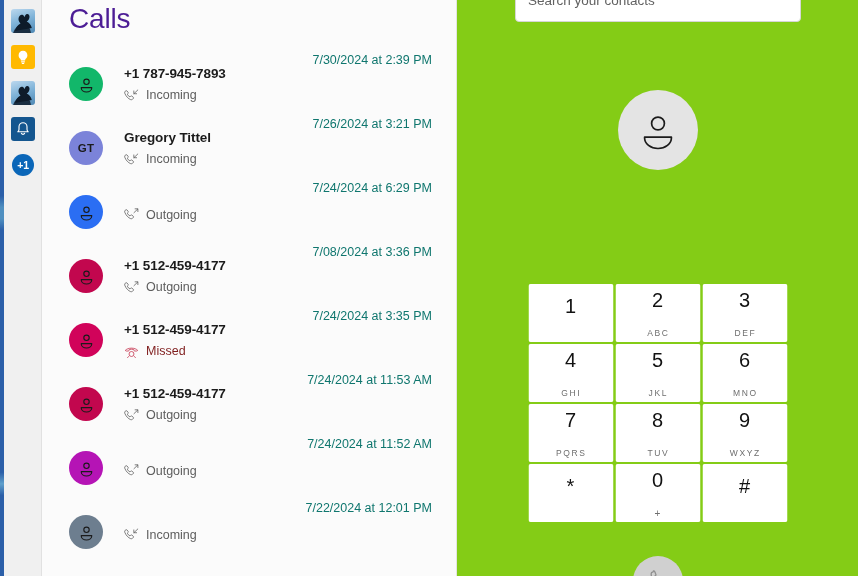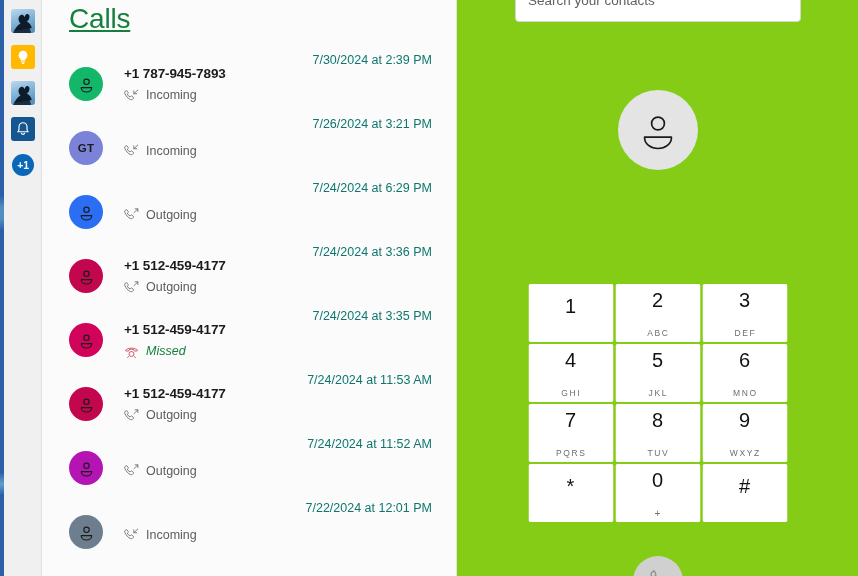--- a/index.html
+++ b/index.html
@@ -98,29 +98,28 @@
     flex: 0 0 415px;
     background: #fbfbfb;
     border-right: 1px solid #e3e3e3;
     box-sizing: border-box;
     overflow: hidden;
     position: relative;
   }
   .calls-title {
     font-size: 28px;
     font-weight: 400;
-    color: #15803d;
+    color: #4c1d95;
     padding: 0 0 0 27px;
     margin: 0;
     line-height: 1;
     position: absolute;
     top: 5px;
     left: 0;
     letter-spacing: -0.2px;
-    text-decoration: underline;
   }
   .call-list {
     position: absolute;
     top: 52px;
     left: 0;
     right: 0;
   }
   .call-row {
     height: 64px;
     display: flex;
@@ -165,21 +164,21 @@
     height: 14px;
     flex: 0 0 15px;
     margin-right: 7px;
     display: block;
   }
   .call-dir {
     font-size: 12.5px;
     color: #5d5d5d;
     line-height: 14px;
   }
-  .call-dir.missed { color: #15803d; font-style: italic; }
+  .call-dir.missed { color: #7f1d1d; }
   .call-time {
     font-size: 12.5px;
     color: #0f766e;
     white-space: nowrap;
     flex: 0 0 auto;
     align-self: flex-start;
     margin-top: 1px;
   }
 
   
@@ -355,20 +354,21 @@
                   <path d="M13.1 2.6v3.7h3.7" fill="none" stroke="#5d5d5d" stroke-width="1.05" stroke-linecap="round" stroke-linejoin="round"></path>
                 </svg></span>
               <span class="call-dir">Incoming</span>
             </div>
           </div>
           <div class="call-time">7/30/2024 at 2:39 PM</div>
         </div>
         <div class="call-row">
           <div class="avatar" style="background: rgb(123, 131, 217); text-align: right;">GT</div>
           <div class="call-text">
+            <div class="call-name">Gregory Tittel</div>
             <div class="call-meta">
               <span class="dir-icon"><svg viewBox="0 0 20 18">
                   <path d="M2.3 2.6c.5-.5 1.3-.5 1.8.1l1.4 1.8c.4.5.4 1.2-.1 1.6l-1 .9c.7 1.6 2 2.9 3.6 3.6l.9-1c.4-.5 1.1-.5 1.6-.1l1.8 1.4c.6.5.6 1.3.1 1.8l-.9.9c-.7.7-1.7.9-2.6.6C5.8 13.1 2.6 9.9 1 5.6c-.3-.9-.1-1.9.6-2.6z" fill="none" stroke="#5d5d5d" stroke-width="1.05" stroke-linejoin="round"></path>
                   <path d="M18.4 1.3 13.3 6.2" fill="none" stroke="#5d5d5d" stroke-width="1.05" stroke-linecap="round"></path>
                   <path d="M13.1 2.6v3.7h3.7" fill="none" stroke="#5d5d5d" stroke-width="1.05" stroke-linecap="round" stroke-linejoin="round"></path>
                 </svg></span>
               <span class="call-dir">Incoming</span>
             </div>
           </div>
           <div class="call-time">7/26/2024 at 3:21 PM</div>
@@ -403,21 +403,21 @@
             <div class="call-name">+1 512-459-4177</div>
             <div class="call-meta">
               <span class="dir-icon"><svg viewBox="0 0 20 18">
                   <path d="M2.3 2.6c.5-.5 1.3-.5 1.8.1l1.4 1.8c.4.5.4 1.2-.1 1.6l-1 .9c.7 1.6 2 2.9 3.6 3.6l.9-1c.4-.5 1.1-.5 1.6-.1l1.8 1.4c.6.5.6 1.3.1 1.8l-.9.9c-.7.7-1.7.9-2.6.6C5.8 13.1 2.6 9.9 1 5.6c-.3-.9-.1-1.9.6-2.6z" fill="none" stroke="#5d5d5d" stroke-width="1.05" stroke-linejoin="round"></path>
                   <path d="M13.3 6.2 18.4 1.3" fill="none" stroke="#5d5d5d" stroke-width="1.05" stroke-linecap="round"></path>
                   <path d="M14.8 1.1h3.7v3.7" fill="none" stroke="#5d5d5d" stroke-width="1.05" stroke-linecap="round" stroke-linejoin="round"></path>
                 </svg></span>
               <span class="call-dir">Outgoing</span>
             </div>
           </div>
-          <div class="call-time">7/24/2024 at 3:36 PM</div>
+          <div class="call-time">7/08/2024 at 3:36 PM</div>
         </div>
         <div class="call-row">
           <div class="avatar" style="background: rgb(209, 3, 90);">
             <svg width="17" height="17" viewBox="0 0 24 24">
               <circle cx="12" cy="8.2" r="3.8" fill="none" stroke="#1b1b1b" stroke-width="1.6"></circle>
               <path d="M4.6 16.4h14.8v.6a7.4 5.6 0 0 1 -14.8 0z" fill="none" stroke="#1b1b1b" stroke-width="1.6" stroke-linejoin="round"></path>
             </svg>
           </div>
           <div class="call-text">
             <div class="call-name">+1 512-459-4177</div>

